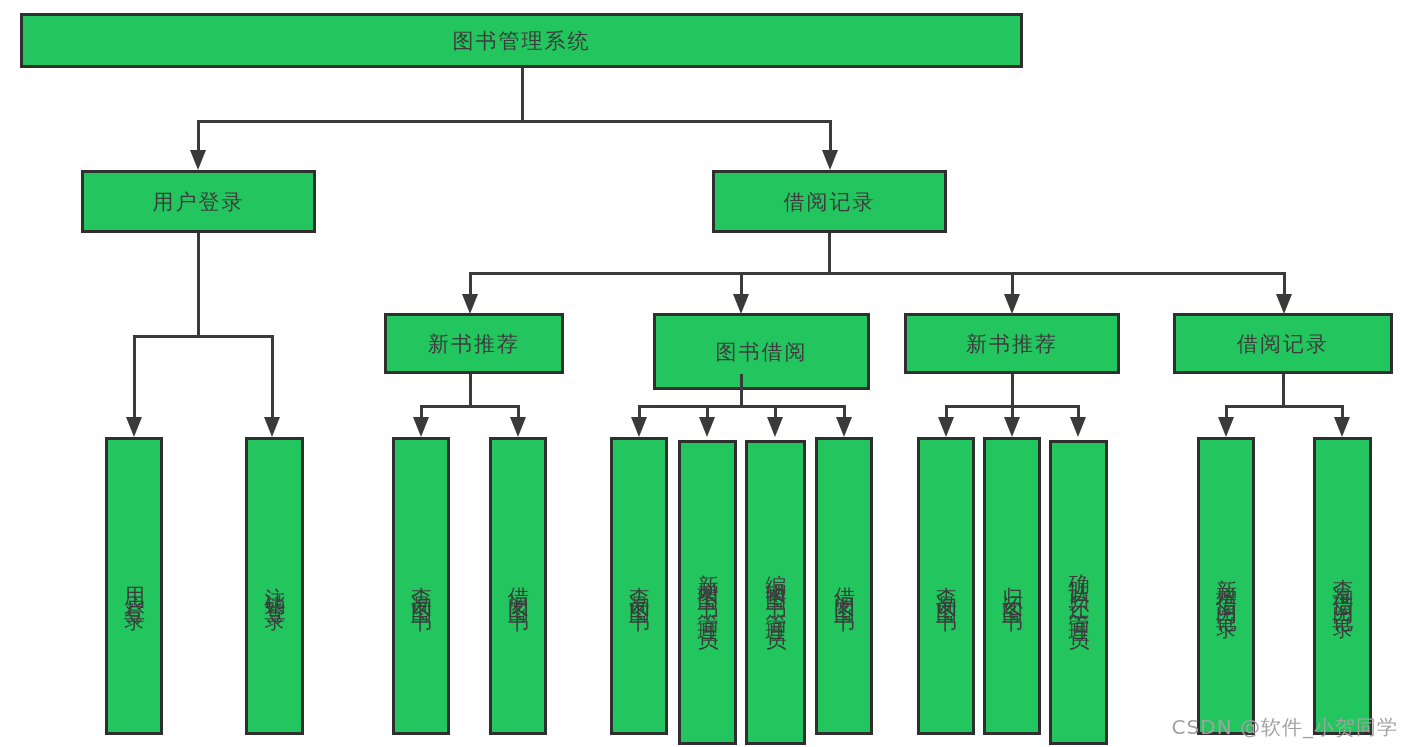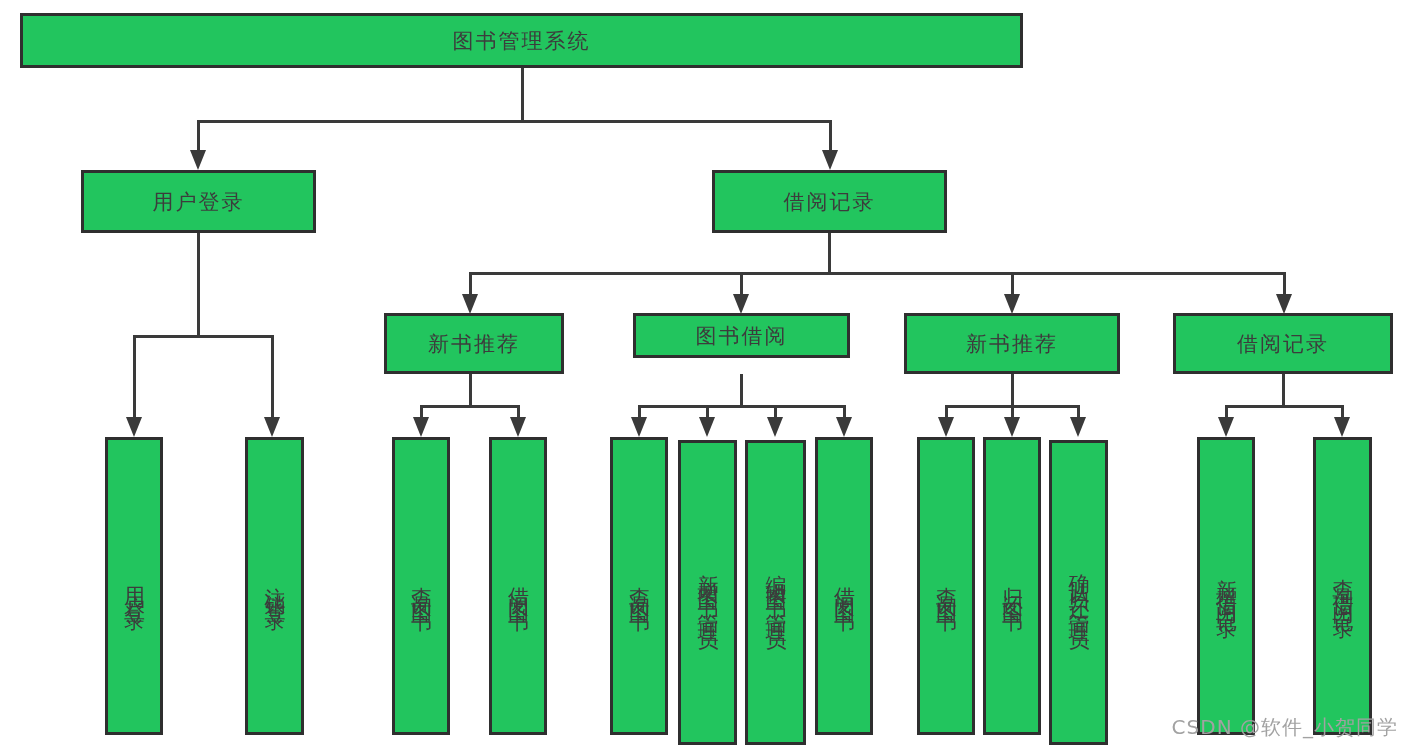--- a/index.html
+++ b/index.html
@@ -34,21 +34,21 @@
 <body>
 
 <div id="canvas">
 
   <div class="box hbox" style="left:20px;top:13px;width:1003px;height:55px;">图书管理系统</div>
 
   <div class="box hbox" style="left:81px;top:170px;width:235px;height:63px;">用户登录</div>
   <div class="box hbox" style="left:712px;top:170px;width:235px;height:63px;">借阅记录</div>
 
   <div class="box hbox" style="left:384px;top:313px;width:180px;height:61px;">新书推荐</div>
-  <div class="box hbox" style="left:633px;top:313px;width:217px;height:45px;">图书借阅</div>
+  <div class="box hbox" style="left:653px;top:313px;width:217px;height:77px;">图书借阅</div>
   <div class="box hbox" style="left:904px;top:313px;width:216px;height:61px;">新书推荐</div>
   <div class="box hbox" style="left:1173px;top:313px;width:220px;height:61px;">借阅记录</div>
 
   <div class="box vbox" style="left:105px;top:437px;width:58px;height:298px;">用户登录</div>
   <div class="box vbox" style="left:245px;top:437px;width:59px;height:298px;">注销登录</div>
 
   <div class="box vbox" style="left:392px;top:437px;width:58px;height:298px;">查询图书</div>
   <div class="box vbox" style="left:489px;top:437px;width:58px;height:298px;">借阅图书</div>
 
   <div class="box vbox" style="left:610px;top:437px;width:58px;height:298px;">查询图书</div>

